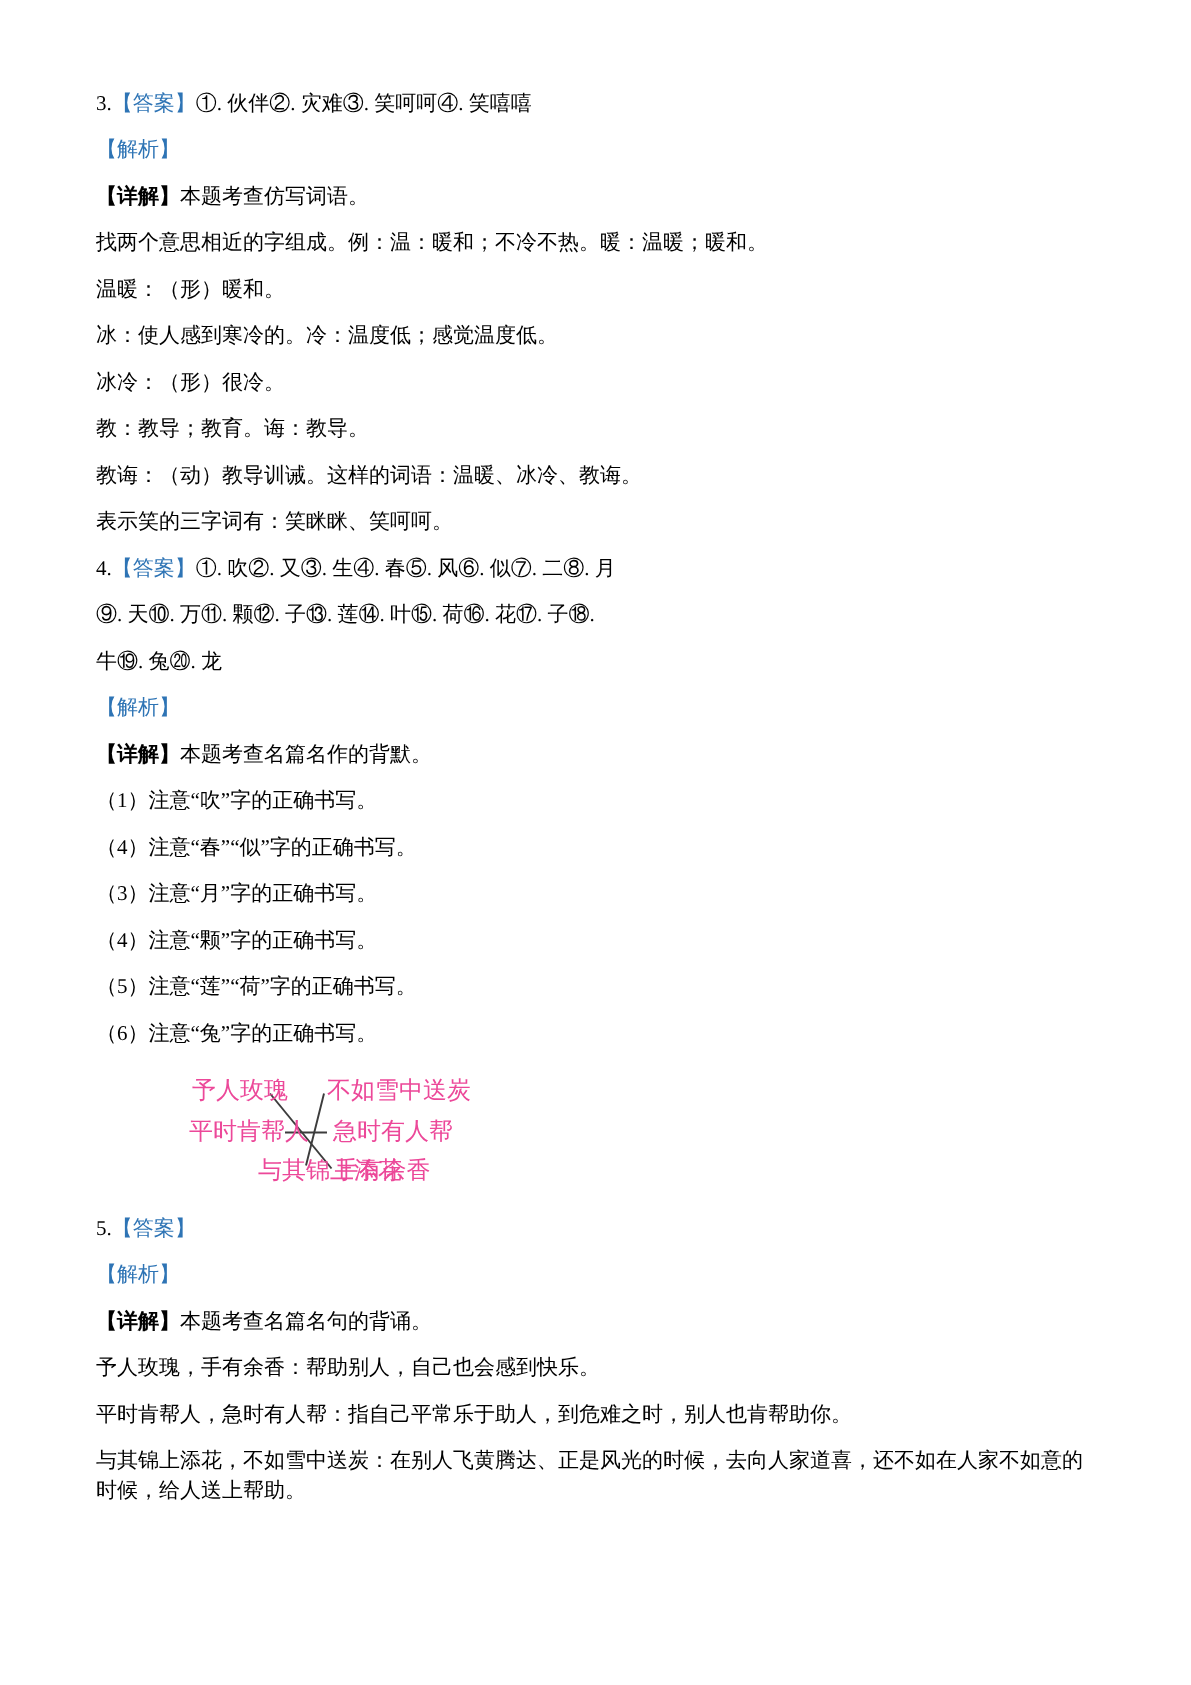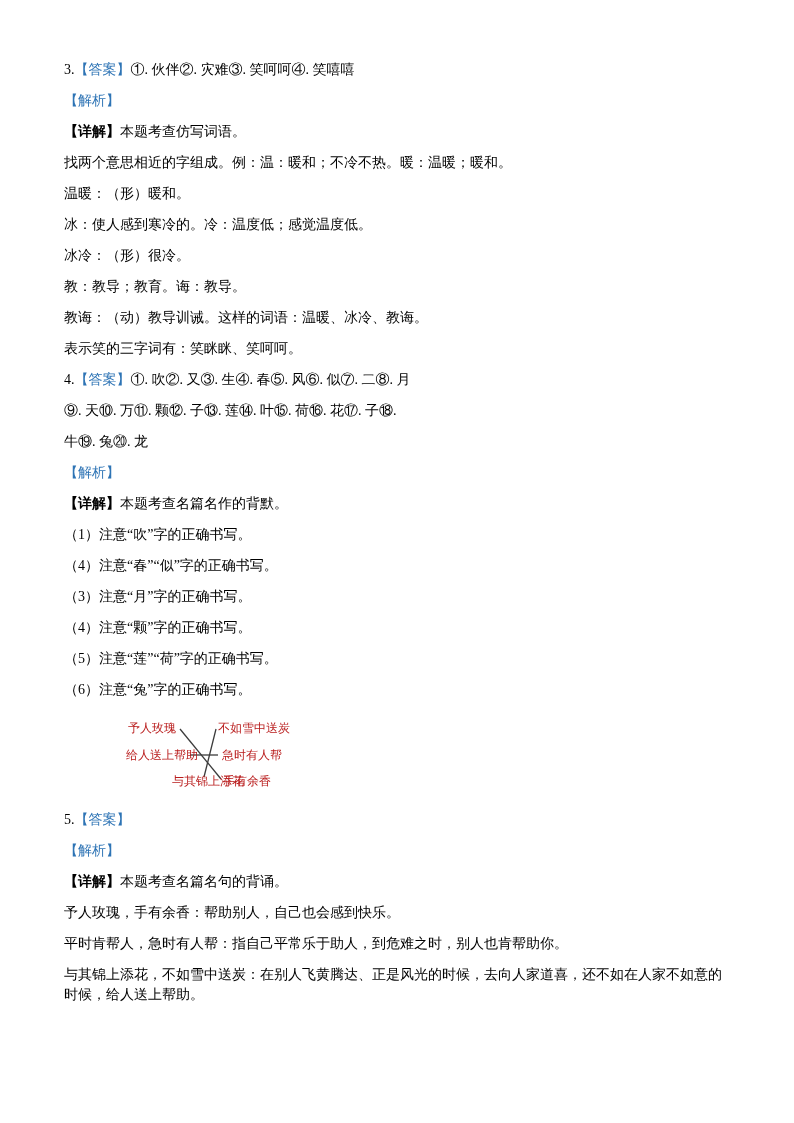--- a/index.html
+++ b/index.html
@@ -21,22 +21,22 @@
   .ans-row { display: flex; align-items: baseline; margin: 0 0 11px 0; }
   .ans-row-gap { }
   .ans-row-justify { }
   .ans-label-group { white-space: nowrap; }
   .ans-item { white-space: nowrap; }
   
   .diagram {
     position: relative;
     height: 88px;
     margin: 6px 0 11px 0;
-    color: #b91c1c;
-    font-size: 12px;
+    color: #ec4899;
+    font-size: 16px;
     line-height: 14px;
   }
   .match-group { position: absolute; top: 0; height: 88px; }
   .match-group-1 { left: 60px; width: 240px; }
   .match-group-2 { left: 278px; width: 200px; }
   .match-item { position: absolute; white-space: nowrap; }
   .match-svg { position: absolute; left: 0; top: 0; width: 100%; height: 100%; }
   .match-svg line { stroke: #3c3c3c; stroke-width: 1.3; }
 </style>
 </head>
@@ -97,21 +97,21 @@
 <p>（6）注意“兔”字的正确书写。</p>
 
 <div class="diagram">
   <div class="match-group match-group-1">
     <svg class="match-svg" viewBox="0 0 240 88">
       <line x1="56" y1="18" x2="97" y2="68"></line>
       <line x1="66" y1="44" x2="94" y2="44"></line>
       <line x1="80" y1="66" x2="92" y2="18"></line>
     </svg>
     <span class="match-item" style="left:4px; top:10px;">予人玫瑰</span>
-    <span class="match-item" style="left:2px; top:37px;">给人送上帮助</span>
+    <span class="match-item" style="left:2px; top:37px;">平时肯帮人</span>
     <span class="match-item" style="left:16px; top:63px;margin-left:32px;">与其锦上添花</span>
     <span class="match-item" style="left:94px; top:10px;">不如雪中送炭</span>
     <span class="match-item" style="left:98px; top:37px;">急时有人帮</span>
     <span class="match-item" style="left:99px; top:63px;text-align:right;">手有余香</span>
   </div>
 </div>
 
 <p><span>5.</span><span class="blue">【答案】</span></p>
 <p class="blue">【解析】</p>
 <p><span class="detail-label">【详解】</span><span>本题考查名篇名句的背诵。</span></p>

